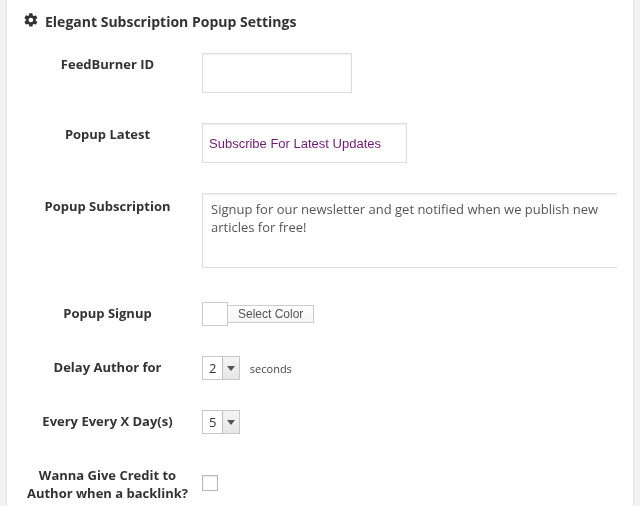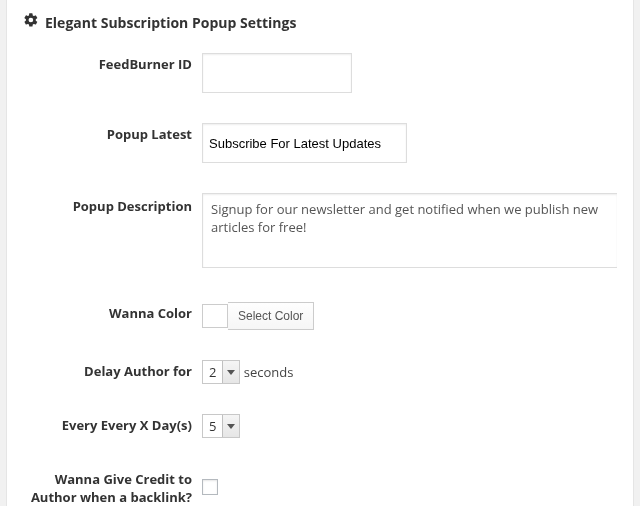--- a/index.html
+++ b/index.html
@@ -17,56 +17,56 @@
   }
   .panel {
     background: #fff;
     border-left: 1px solid #e5e5e5;
     border-right: 1px solid #e5e5e5;
     padding: 0 0 25px 0;
     min-height: 506px;
   }
   .panel-heading {
     display: flex;
-    align-items: center;
+    align-items: flex-start;
     padding: 12px 16px 6px 16px;
   }
   .panel-heading svg {
     margin-right: 6px;
   }
   .panel-heading h2 {
     font-size: 14px;
     margin: 0;
     font-weight: 700;
     color: #333;
   }
   form { padding: 0 16px; }
   .form-table { width: 100%; border-collapse: collapse; }
   .form-table th {
-    text-align: right;
+    text-align: center;
     font-weight: 700;
     font-size: 13px;
     color: #333;
     vertical-align: top;
     padding: 18px 10px 18px 0;
     width: 180px;
     line-height: 1.35;
   }
   .form-table td {
     padding: 15px 0;
     vertical-align: middle;
   }
   input[type="text"].regular {
     background: #fff;
     border: 1px solid #ddd;
     box-shadow: inset 0 1px 2px rgba(0,0,0,0.07);
     height: 28px;
     padding: 19px 6px;
     font-size: 13px;
-    color: #000000;
+    color: #701a75;
     outline: none;
   }
   .w-150 { width: 150px; }
   .w-210 { width: 205px; }
   textarea.large-text {
     background: #fff;
     border: 1px solid #ddd;
     border-right: none;
     box-shadow: inset 0 1px 2px rgba(0,0,0,0.07);
     padding: 6px 8px;
@@ -82,21 +82,21 @@
   .color-group { display: flex; align-items: center; }
   .swatch {
     width: 26px; height: 24px;
     border: 1px solid #ccc;
     background: #fff;
   }
   .select-color-btn {
     background: linear-gradient(#fefefe, #f6f6f6);
     border: 1px solid #ccc;
     border-left: none;
-    height: 28px;
+    height: 18px;
     padding: 0 10px;
     font-size: 12px;
     color: #555;
     cursor: pointer;
   }
   .num-select {
     display: inline-flex;
     align-items: stretch;
     height: 24px;
     border: 1px solid #c8c8c8;
@@ -109,21 +109,21 @@
     color: #333;
     min-width: 12px;
   }
   .num-select .caret {
     width: 17px;
     background: linear-gradient(#f5f5f5, #e6e6e6);
     border-left: 1px solid #c0c0c0;
     display: flex; align-items: center; justify-content: center;
   }
   .num-select .caret svg { display: block; }
-  .hint { font-size: 13px; color: #444; }
+  .hint { font-size: 11px; color: #444; margin-left: 6px; }
   .checkbox {
     width: 16px; height: 16px;
     border: 1px solid #b4b9be;
     background: #fff;
     box-shadow: inset 0 1px 2px rgba(0,0,0,0.1);
     display: inline-block;
   }
   .submit-row { padding: 14px 0 0 0; }
 </style>
 </head>
@@ -149,27 +149,27 @@
               <input type="text" class="regular w-150" value="" style="">
             </td>
           </tr>
           <tr>
             <th>Popup Latest</th>
             <td>
               <input type="text" class="regular w-210" value="Subscribe For Latest Updates" style="">
             </td>
           </tr>
           <tr>
-            <th style="padding-top:20px;">Popup Description</th>
+            <th style="padding-top:20px;">Popup Subscription</th>
             <td>
               <textarea class="large-text" style="">Signup for our newsletter and get notified when we publish new articles for free!</textarea>
             </td>
           </tr>
           <tr>
-            <th>Wanna Color</th>
+            <th>Popup Signup</th>
             <td>
               <div class="color-group">
                 <span class="swatch"></span>
                 <button type="button" class="select-color-btn">Select Color</button>
               </div>
             </td>
           </tr>
           <tr>
             <th>Delay Author for</th>
             <td>

